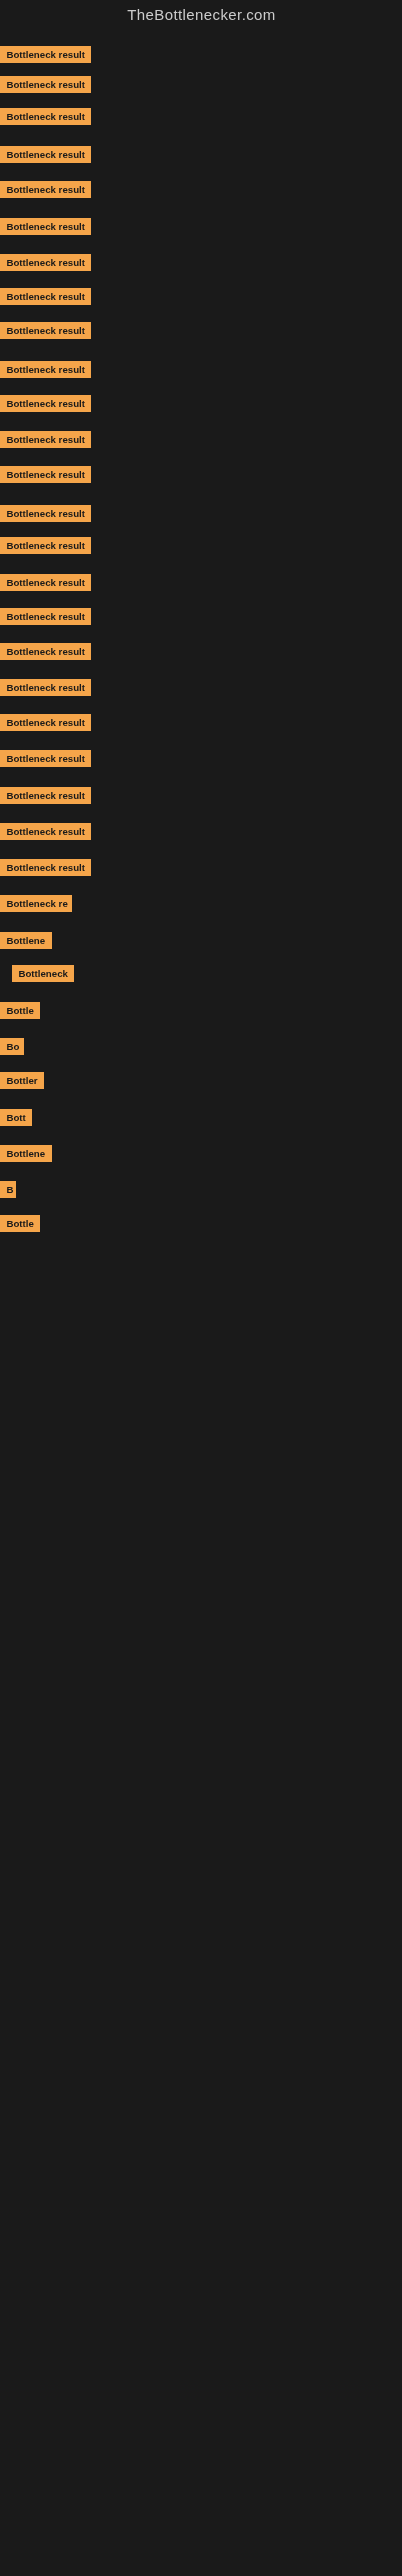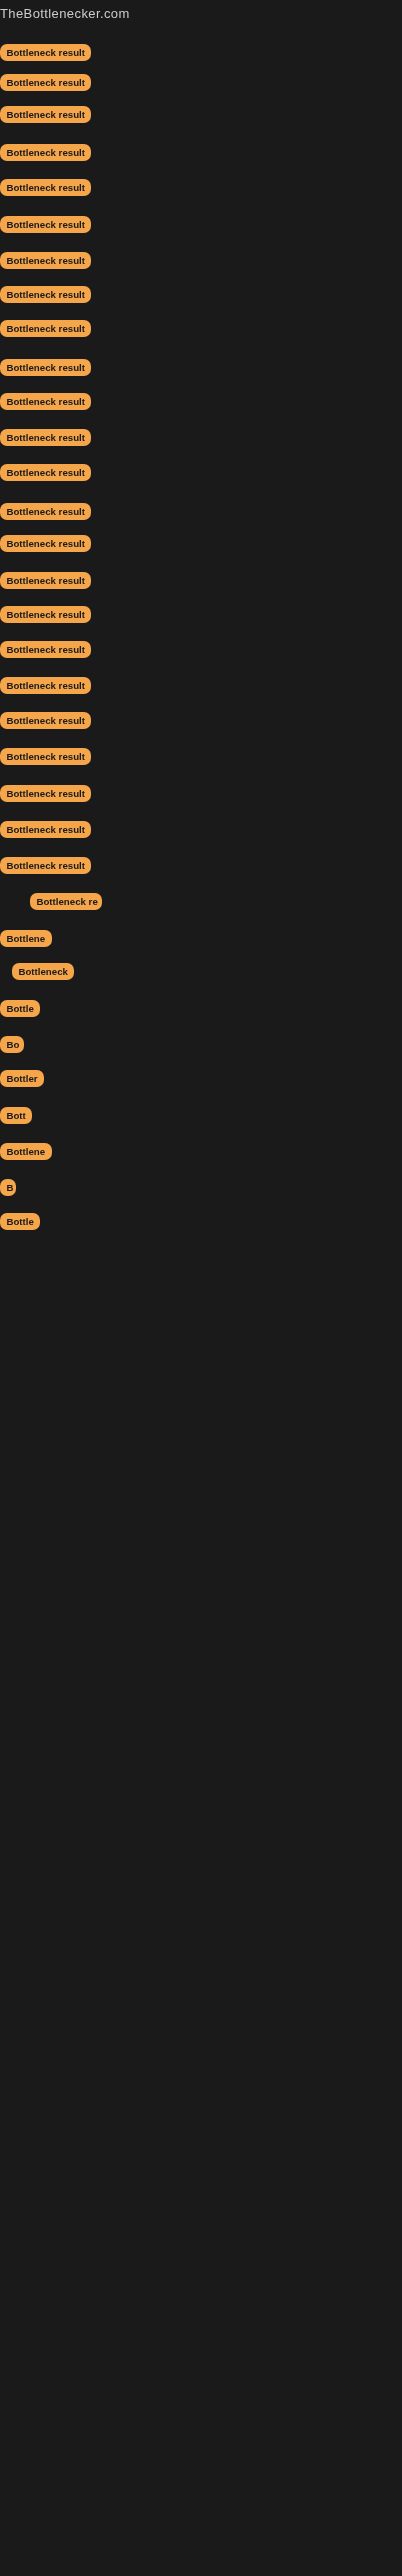--- a/index.html
+++ b/index.html
@@ -10,34 +10,35 @@
 
     body {
       width: 403px;
       min-height: 2576px;
       background-color: #1a1a1a;
       font-family: Arial, sans-serif;
       position: relative;
     }
 
     .site-title {
+      text-align: center;
       color: #cccccc;
-      font-size: 13px;
+      font-size: 15px;
       padding: 6.4px 0;
       letter-spacing: 0.4px;
     }
 
     .bottleneck-badge {
       display: inline-block;
       background-color: #f5a54a;
       color: #1a1a1a;
       font-size: 9.7px;
       font-weight: bold;
       padding: 3.2px 6.4px;
-      border-radius: 7px;
+      border-radius: 0;
       white-space: nowrap;
       overflow: hidden;
     }
 
     .result-item {
       position: absolute;
       left: 0;
     }
   </style>
 </head>
@@ -63,21 +64,21 @@
     <div class="result-item" style="top: 507px; left: 0px;"><span class="bottleneck-badge" style="max-width: 105px;">Bottleneck result</span></div>
     <div class="result-item" style="top: 544px; left: 0px;"><span class="bottleneck-badge" style="max-width: 105px;">Bottleneck result</span></div>
     <div class="result-item" style="top: 578px; left: 0px;"><span class="bottleneck-badge" style="max-width: 105px;">Bottleneck result</span></div>
     <div class="result-item" style="top: 613px; left: 0px;"><span class="bottleneck-badge" style="max-width: 105px;">Bottleneck result</span></div>
     <div class="result-item" style="top: 649px; left: 0px;"><span class="bottleneck-badge" style="max-width: 105px;">Bottleneck result</span></div>
     <div class="result-item" style="top: 684px; left: 0px;"><span class="bottleneck-badge" style="max-width: 105px;">Bottleneck result</span></div>
     <div class="result-item" style="top: 720px; left: 0px;"><span class="bottleneck-badge" style="max-width: 105px;">Bottleneck result</span></div>
     <div class="result-item" style="top: 757px; left: 0px;"><span class="bottleneck-badge" style="max-width: 93px;">Bottleneck result</span></div>
     <div class="result-item" style="top: 793px; left: 0px;"><span class="bottleneck-badge" style="max-width: 97px;">Bottleneck result</span></div>
     <div class="result-item" style="top: 829px; left: 0px;"><span class="bottleneck-badge" style="max-width: 91px;">Bottleneck result</span></div>
-    <div class="result-item" style="top: 865px; left: 0px; margin-left: 30px;"><span class="bottleneck-badge" style="max-width: 72px;">Bottleneck re</span></div>
+    <div class="result-item" style="top: 865px; left: 0px;"><span class="bottleneck-badge" style="max-width: 72px;">Bottleneck re</span></div>
     <div class="result-item" style="top: 902px; left: 0px;"><span class="bottleneck-badge" style="max-width: 58px;">Bottlene</span></div>
     <div class="result-item" style="top: 935px; left: 12px;"><span class="bottleneck-badge" style="max-width: 64px;">Bottleneck</span></div>
     <div class="result-item" style="top: 972px; left: 0px;"><span class="bottleneck-badge" style="max-width: 47px;">Bottle</span></div>
     <div class="result-item" style="top: 1008px; left: 0px;"><span class="bottleneck-badge" style="max-width: 24px;">Bo</span></div>
     <div class="result-item" style="top: 1042px; left: 0px;"><span class="bottleneck-badge" style="max-width: 48px;">Bottler</span></div>
     <div class="result-item" style="top: 1079px; left: 0px;"><span class="bottleneck-badge" style="max-width: 36px;">Bott</span></div>
     <div class="result-item" style="top: 1115px; left: 0px;"><span class="bottleneck-badge" style="max-width: 56px;">Bottlene</span></div>
     <div class="result-item" style="top: 1151px; left: 0px;"><span class="bottleneck-badge" style="max-width: 16px;">B</span></div>
     <div class="result-item" style="top: 1185px; left: 0px;"><span class="bottleneck-badge" style="max-width: 47px;">Bottle</span></div>
   </div>

